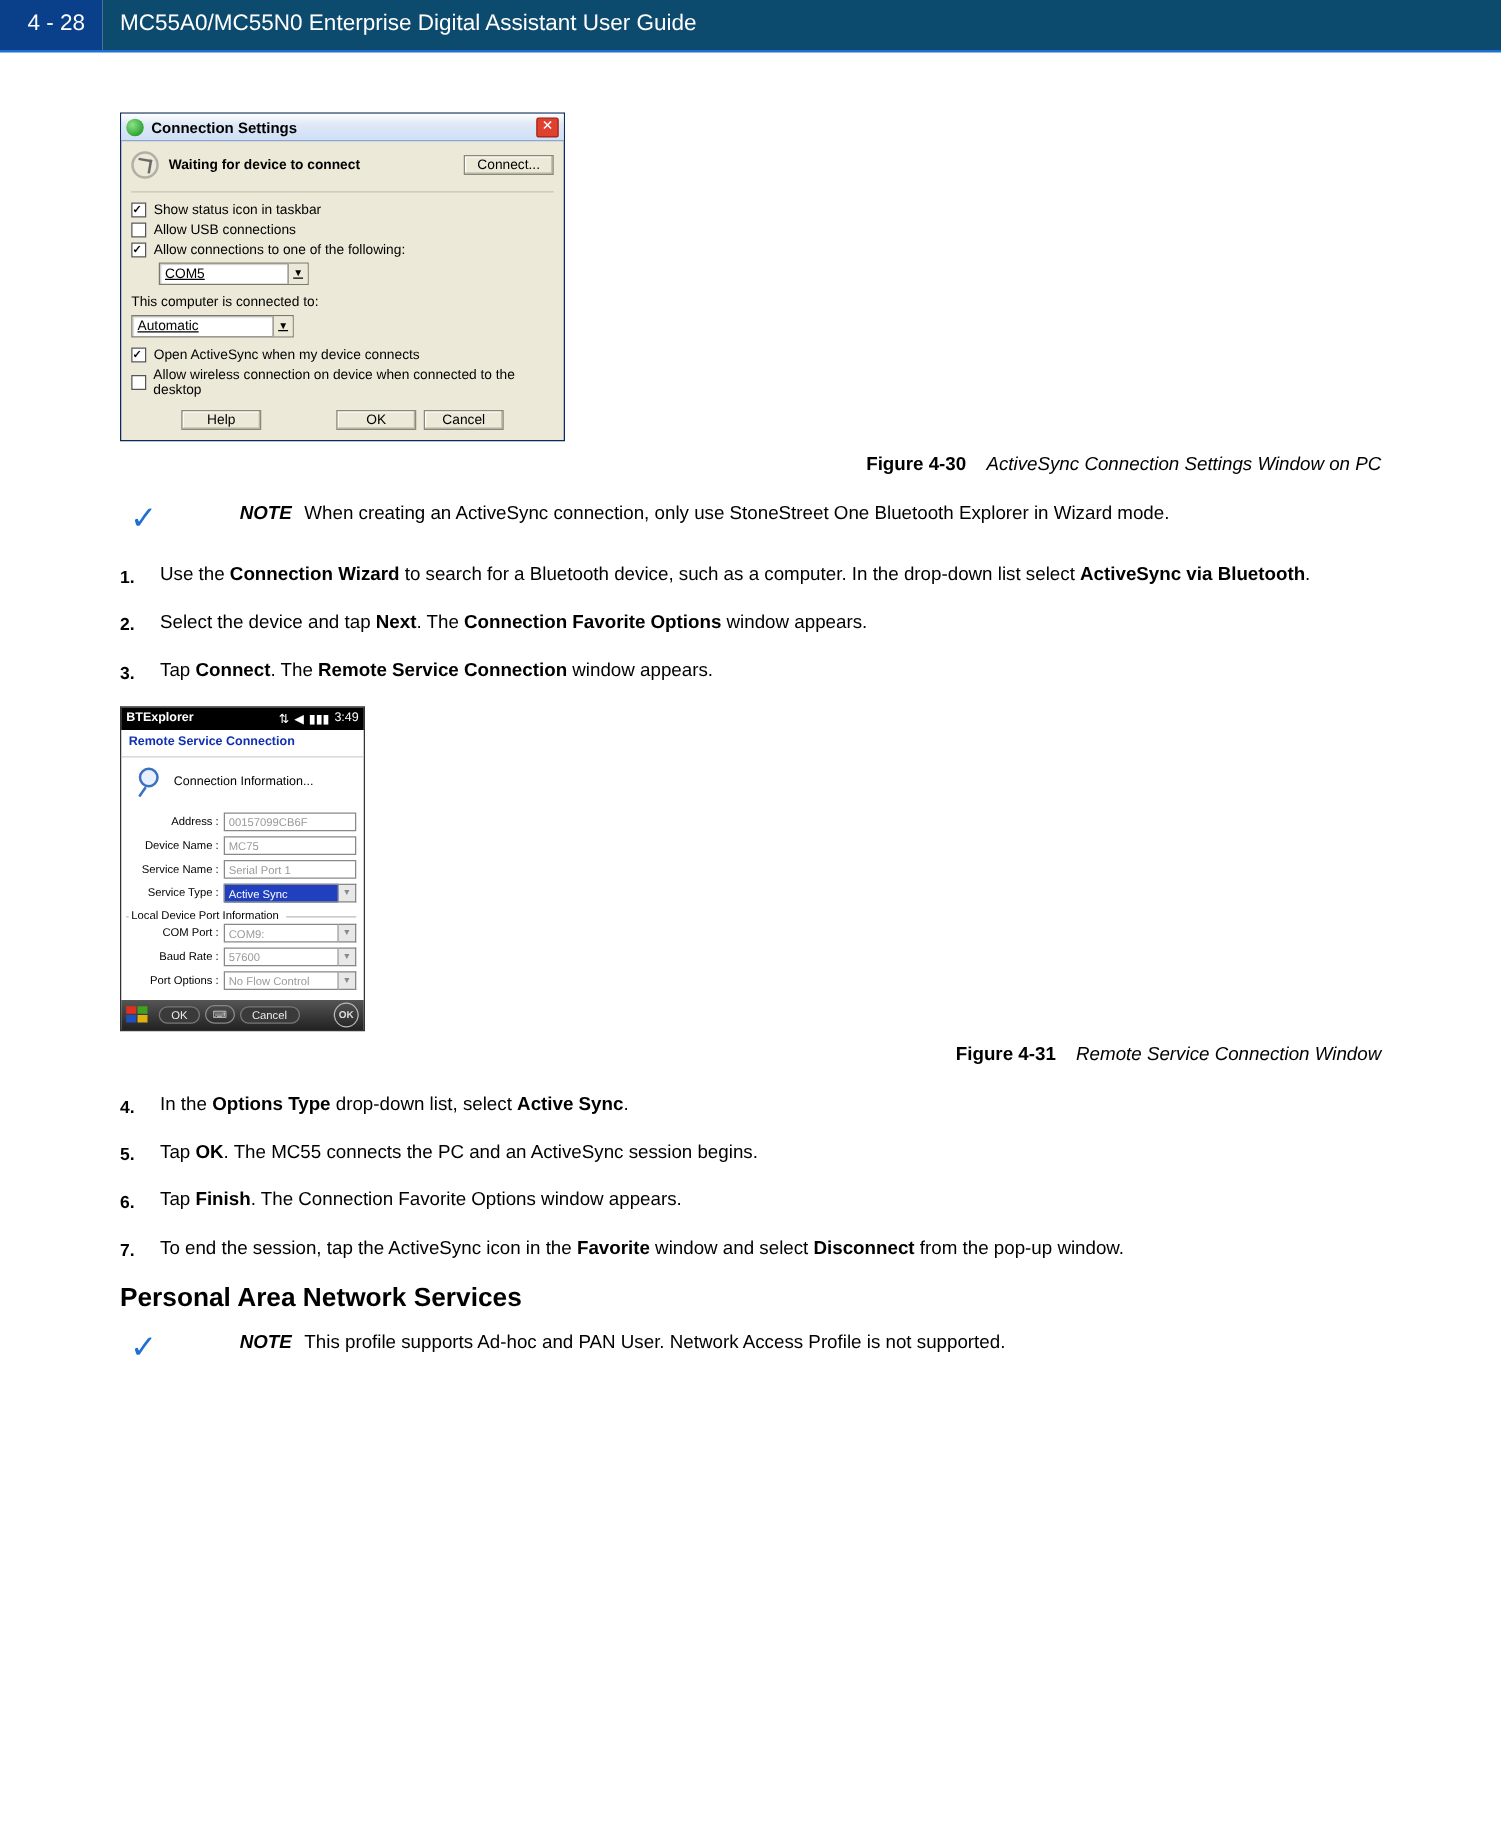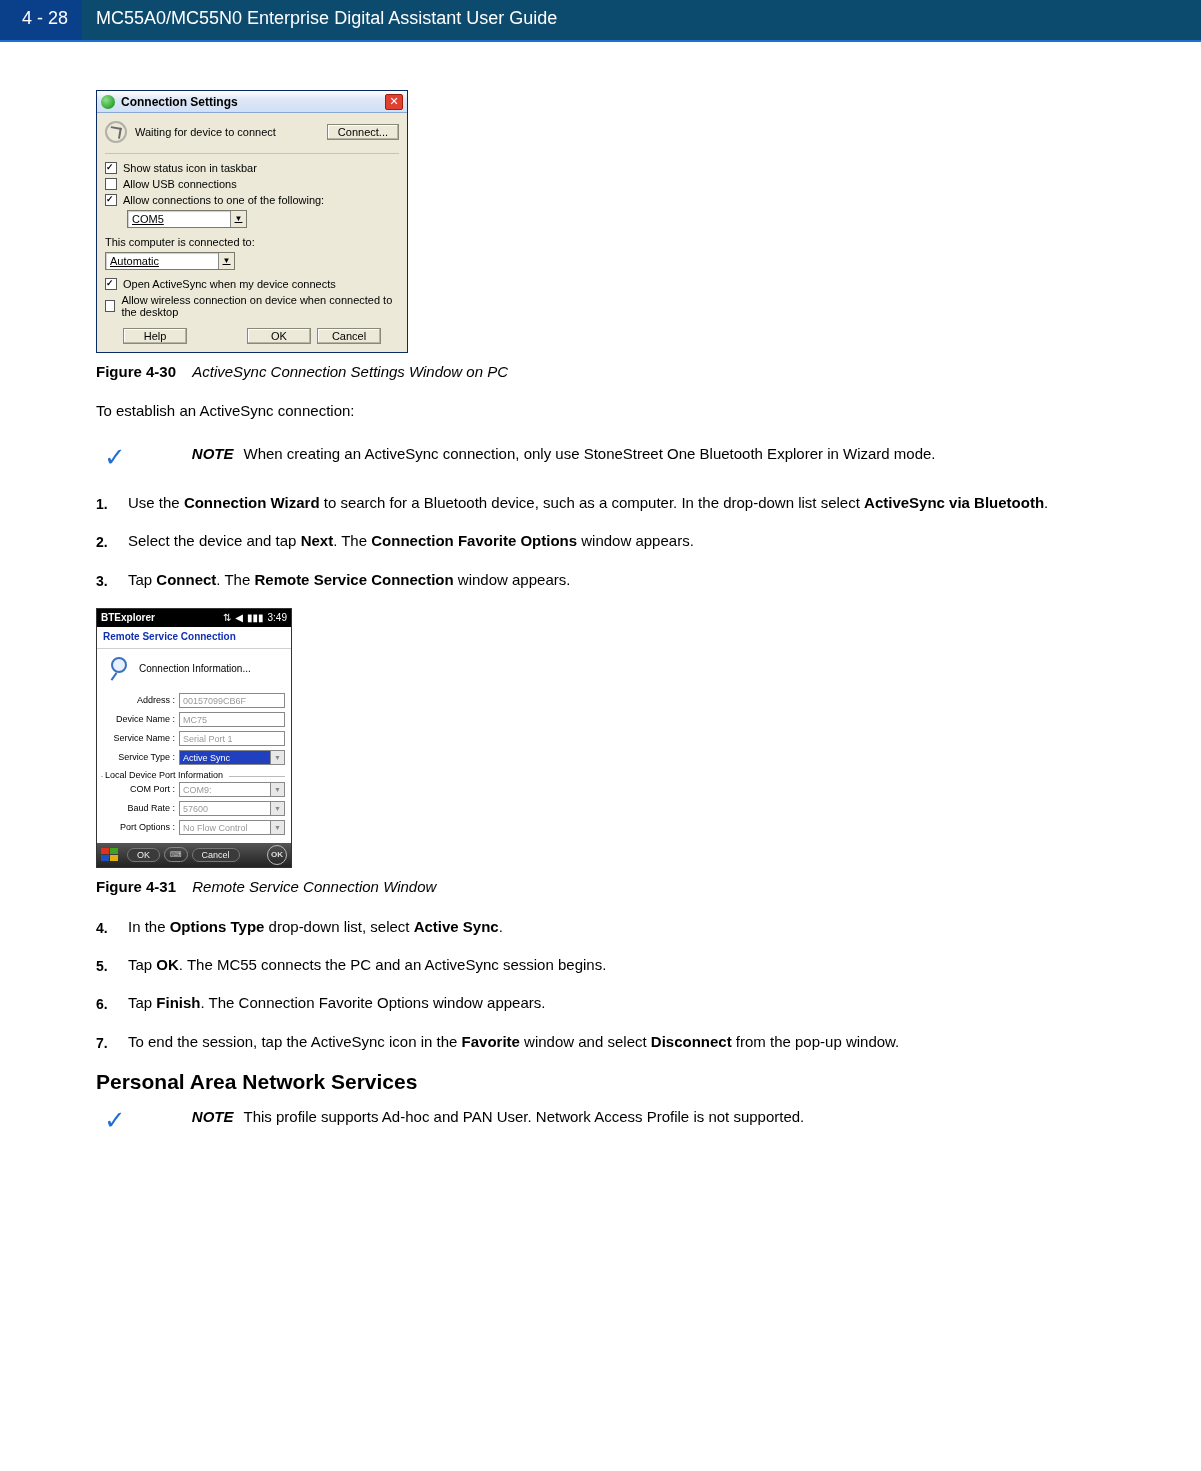--- a/index.html
+++ b/index.html
@@ -33,21 +33,21 @@
   .hdr-rule {
     height: 2px;
     background: #1f6fd4;
   }
   .content {
     padding: 48px 96px 40px 96px;
   }
 
   
   .dlg430 {
-    width: 312px;
+    width: 356px;
     border: 1px solid #0a2a63;
     font-family: Tahoma, Arial, sans-serif;
     font-size: 11px;
     background: #ece9d8;
   }
   .dlg430 .titlebar {
     background: linear-gradient(#ffffff, #dfe8f6 40%, #cfe0f7);
     border-bottom: 1px solid #8aa6d2;
     display: flex;
     align-items: center;
@@ -88,21 +88,21 @@
   }
   .dlg430 .waitrow .spin::after {
     content: '';
     position: absolute;
     width: 9px; height: 9px;
     border-top: 2px solid #6a6a6a;
     border-right: 2px solid #6a6a6a;
     top: 4px; right: 4px;
     transform: rotate(10deg);
   }
-  .dlg430 .waitrow .msg { font-weight: normal; flex: 1; }
+  .dlg430 .waitrow .msg { font-weight: bold; flex: 1; }
   .dlg430 .btn {
     background: #ece9d8;
     border: 1px solid #8a8a7a;
     font-size: 11px;
     padding: 1px 10px;
     box-shadow: inset -1px -1px 0 #b8b4a4, inset 1px 1px 0 #fff;
   }
   .dlg430 .chkrow {
     display: flex;
     align-items: center;
@@ -140,21 +140,21 @@
   }
   .dlg430 .btnrow {
     display: flex;
     justify-content: center;
     gap: 60px;
     padding-top: 8px;
   }
   .dlg430 .btnrow .btn { width: 64px; text-align: center; }
   .dlg430 .btnrow .right { display: flex; gap: 6px; }
 
-  .figcap { margin: 10px 0 22px 0; font-size: 15px; }
+  .figcap { margin: 10px 0 22px 0; font-size: 15px; text-align: right; }
   .figcap .lbl { font-family: "Arial Narrow", Arial, sans-serif; font-weight: bold; margin-right: 12px; }
   .figcap .desc { font-style: italic; }
 
   p.body { font-size: 15px; margin: 0 0 26px 0; }
 
   .notebox {
     display: flex;
     align-items: flex-start;
     gap: 30px;
     margin: 0 0 28px 8px;
@@ -394,21 +394,20 @@
           <button class="btn">Cancel</button>
         </div>
       </div>
     </div>
   </div>
   <div class="figcap">
     <span class="lbl">Figure 4-30</span>
     <span class="desc">ActiveSync Connection Settings Window on PC</span>
   </div>
 
-  <p class="body">To establish an ActiveSync connection:</p>
 
   <div class="notebox">
     <div class="check">✓</div>
     <div class="ntxt">
       <span class="nlabel">NOTE</span><span>When creating an ActiveSync connection, only use StoneStreet One Bluetooth Explorer in Wizard mode.</span>
     </div>
   </div>
 
   <ol class="steps">
     <li>

